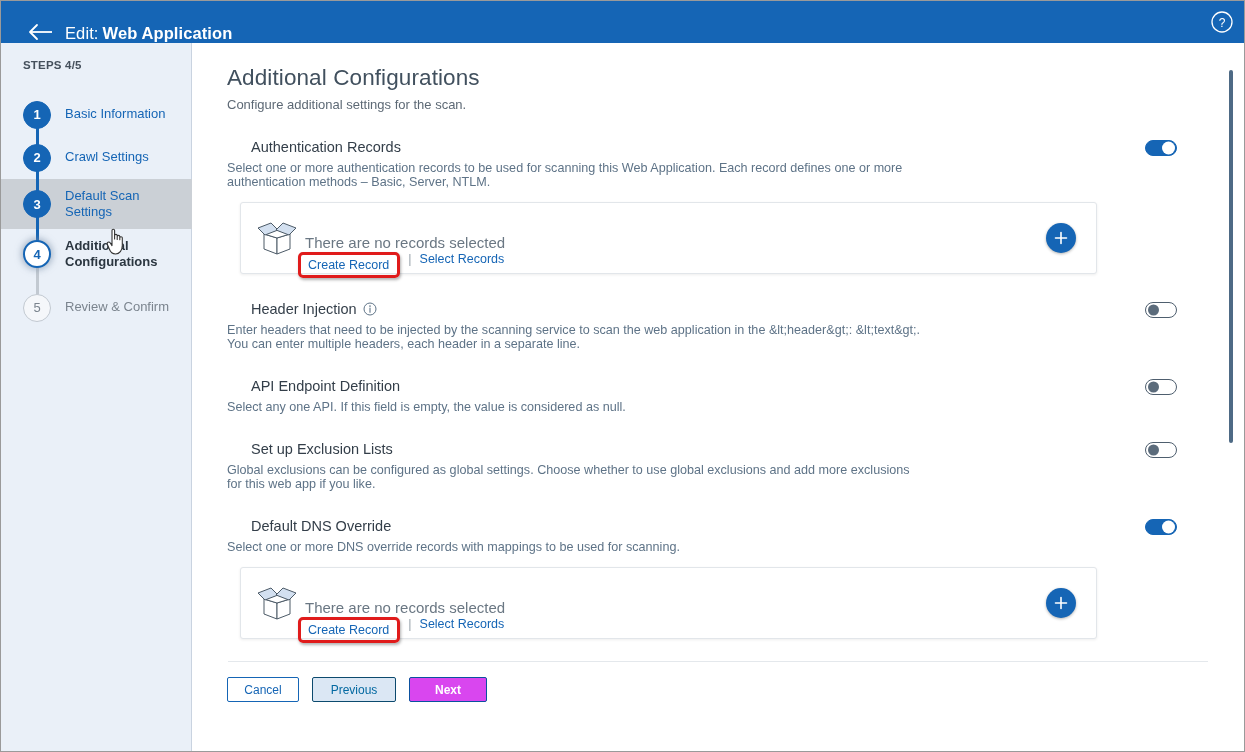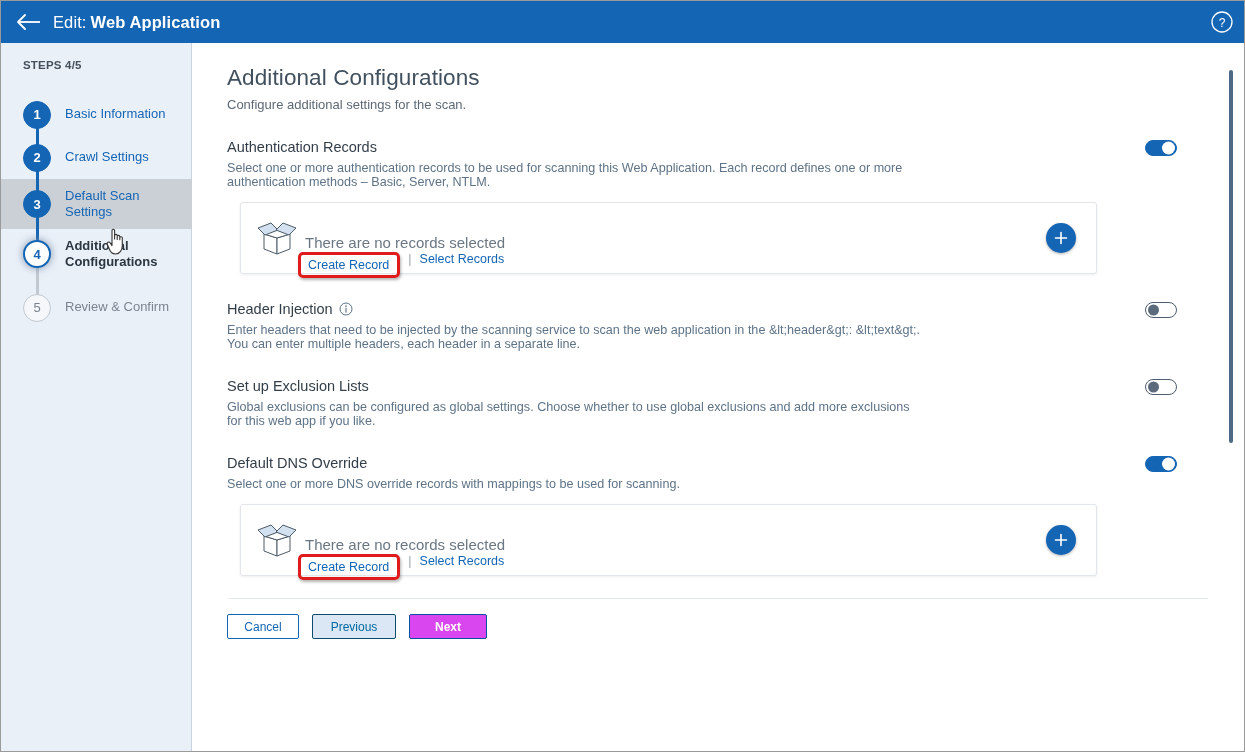--- a/index.html
+++ b/index.html
@@ -22,22 +22,22 @@
   }
 
   
   .topbar {
     position: absolute;
     top: 0; left: 0;
     width: 1243px;
     height: 42px;
     background: #1565b5;
     display: flex;
-    align-items: center;
-    padding-left: 13px;
+    align-items: flex-end;
+    padding-left: 25px;
   }
   .back-arrow {
     width: 30px; height: 22px;
     display: flex; align-items: center; justify-content: center;
     cursor: pointer;
     margin-right: 9px;
   }
   .back-arrow svg { display: block; }
   .topbar-title {
     color: #ffffff;
@@ -161,20 +161,21 @@
   .section { margin-top: 27px; }
   .section-head {
     position: relative;
     display: flex;
     align-items: flex-start;
   }
   .section-title {
     font-size: 14.5px;
     color: #333e49;
     font-weight: normal;
+    margin-left: 24px;
   }
   .info-icon {
     margin-left: 6px;
     margin-top: 1px;
     width: 14px; height: 14px;
     cursor: pointer;
   }
   .section-desc {
     margin-top: 6px;
     font-size: 12.6px;
@@ -468,20 +469,29 @@
               <path d="M7 6 V10.3" stroke="#5e7387" stroke-width="1.1" stroke-linecap="round"></path>
             </svg>
           </div>
           <div class="toggle off">
             <div class="knob"></div>
           </div>
         </div>
         <div class="section-desc">Enter headers that need to be injected by the scanning service to scan the web application in the &amp;lt;header&amp;gt;: &amp;lt;text&amp;gt;. You can enter multiple headers, each header in a separate line.</div>
       </div>
 
+      <div class="section">
+        <div class="section-head">
+          <div class="section-title">API Endpoint Definition</div>
+          <div class="toggle off">
+            <div class="knob"></div>
+          </div>
+        </div>
+        <div class="section-desc">Select any one API. If this field is empty, the value is considered as null.</div>
+      </div>
 
       <div class="section">
         <div class="section-head">
           <div class="section-title">Set up Exclusion Lists</div>
           <div class="toggle off">
             <div class="knob"></div>
           </div>
         </div>
         <div class="section-desc">Global exclusions can be configured as global settings. Choose whether to use global exclusions and add more exclusions for this web app if you like.</div>
       </div>

